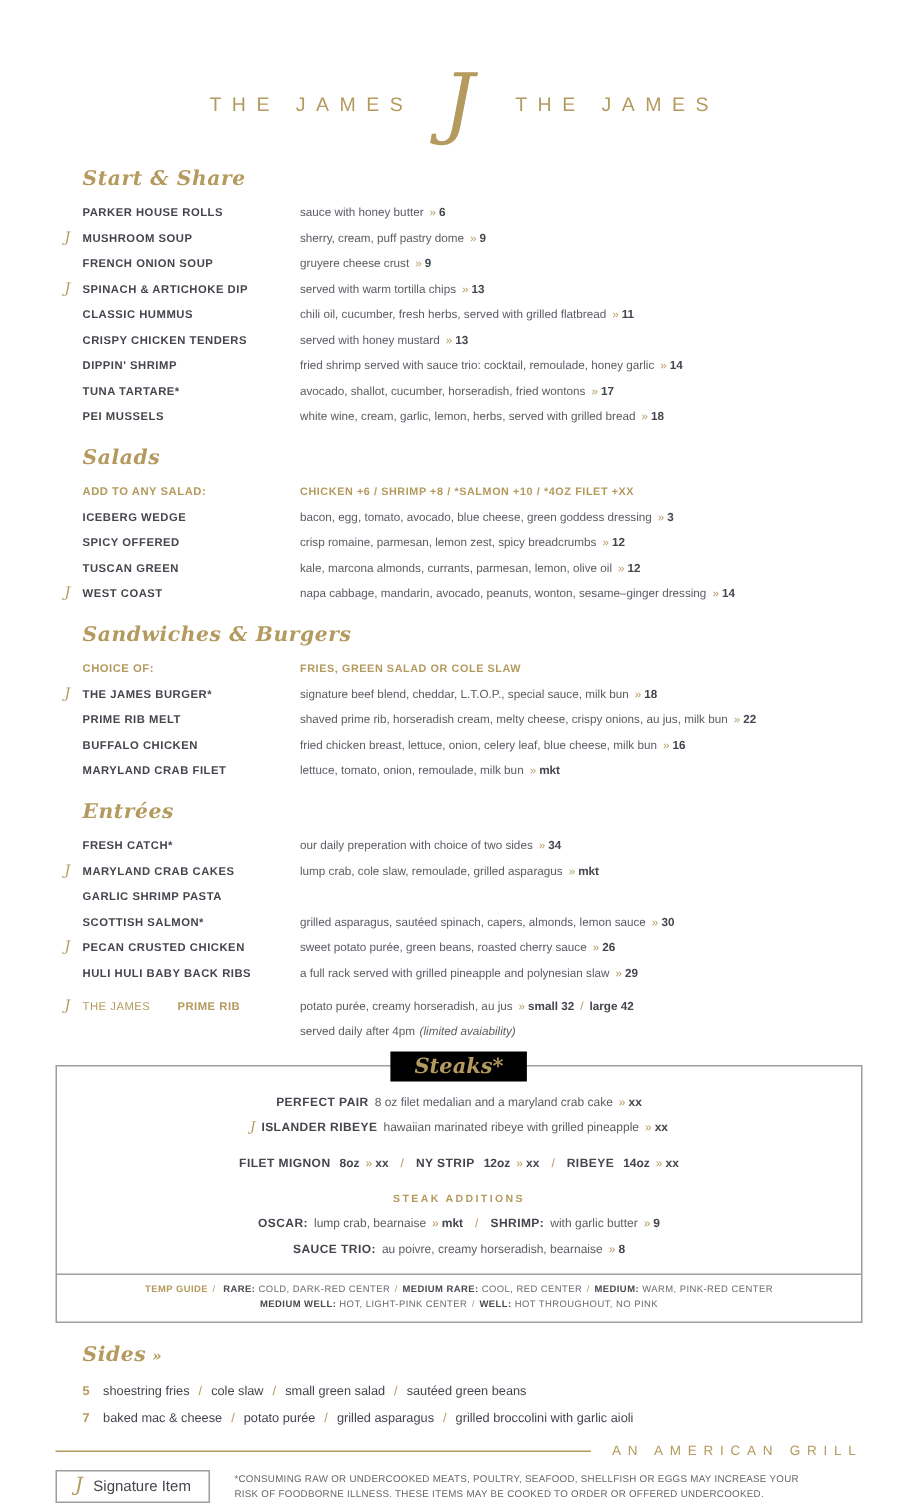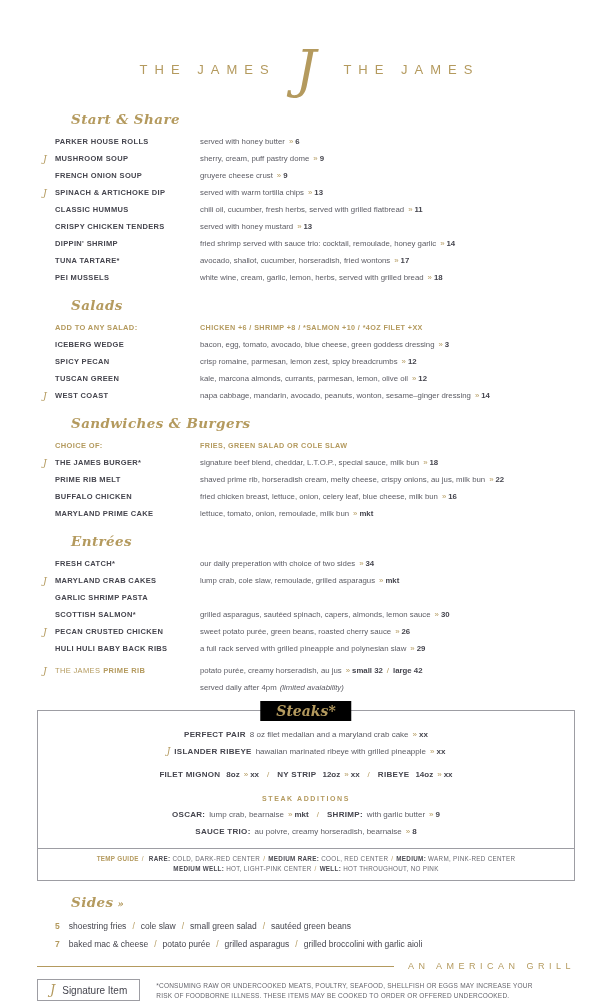--- a/index.html
+++ b/index.html
@@ -12,35 +12,35 @@
   .page { position:relative; width:612px; height:1008px; overflow:hidden; padding:38px 37px 0 37px; }
 
   
   .brand { display:flex; align-items:center; justify-content:center; gap:20px; height:62px; }
   .brand-text { font-size:13px; letter-spacing:7px; padding-left:7px; color:#b49a5e; font-weight:400; white-space:nowrap; }
   .monogram { font-family:"DejaVu Serif","Liberation Serif",serif; font-style:italic; font-size:52px; line-height:1; color:#b49a5e; }
 
   
   .menu { padding-left:18px; }
   .sec-title { font-family:"DejaVu Serif","Liberation Serif",serif; font-style:italic; font-weight:700;
-               color:#b49a5e; font-size:13.5px; line-height:18px; letter-spacing:0.4px; margin:10px 16px 5px; }
+               color:#b49a5e; font-size:13.5px; line-height:18px; letter-spacing:0.4px; margin:10px 0 5px; }
   .row { position:relative; display:flex; align-items:baseline; line-height:17px; white-space:nowrap; }
   .row .marker { position:absolute; left:-12px; top:2px; line-height:14px; color:#b49a5e;
                  font-family:"DejaVu Serif",serif; font-style:italic; font-size:9.5px; }
   .row .name { flex:none; width:145px; font-size:7.5px; font-weight:700; letter-spacing:0.35px; color:#45454e; }
   .row .rest { flex:1; font-size:7.8px; color:#5c5c64; white-space:nowrap; }
   .chev { color:#b49a5e; margin:0 2px 0 4px; }
   .price { font-weight:700; color:#45454e; }
   .sep { color:#b49a5e; margin:0 4px; }
   .note .name { color:#b49a5e; }
   .note .rest { color:#b49a5e; font-size:7.2px; font-weight:600; letter-spacing:0.4px; }
   .prime { margin-top:5px; }
   .prime .name { color:#b49a5e; }
   .prime .name .nl { font-weight:400; }
-  .prime .name .nb { font-weight:700; margin-left:3px; }
+  .prime .name .nb { font-weight:700; margin-left:18px; }
   .prime .price { font-weight:600; }
   .note-line .it { font-style:italic; margin-left:3px; }
 
   
   .steaks-box { position:relative; border:1px solid #9d9da3; margin:14px 0 0 0; text-align:center; padding:15px 12px 0; }
   .steaks-title { position:absolute; top:-10px; left:50%; transform:translateX(-50%); background:#000000; padding:0 16px;
                   font-family:"DejaVu Serif","Liberation Serif",serif; font-style:italic; font-weight:700;
                   font-size:14px; line-height:20px; color:#b49a5e; white-space:nowrap; }
   .sline { font-size:8px; line-height:17px; color:#5c5c64; }
   .sname { font-weight:700; color:#45454e; letter-spacing:0.3px; margin-right:4px; }
@@ -84,21 +84,21 @@
   </div>
 
   <div class="menu">
 
     <h2 class="sec-title">Start &amp; Share</h2>
     <div data-repeat="sections.start_share.items">
 
         <div class="row">
           <span class="marker"></span>
           <span class="name">PARKER HOUSE ROLLS</span>
-          <span class="rest"><span>served with honey butter</span><span class="chev">»</span><span class="price">6</span></span>
+          <span class="rest"><span>sauce with honey butter</span><span class="chev">»</span><span class="price">6</span></span>
         </div>
 
         <div class="row">
           <span class="marker">J</span>
           <span class="name">MUSHROOM SOUP</span>
           <span class="rest"><span>sherry, cream, puff pastry dome</span><span class="chev">»</span><span class="price">9</span></span>
         </div>
 
         <div class="row">
           <span class="marker"></span>
@@ -151,21 +151,21 @@
     <div data-repeat="sections.salads.items">
 
         <div class="row">
           <span class="marker"></span>
           <span class="name">ICEBERG WEDGE</span>
           <span class="rest"><span>bacon, egg, tomato, avocado, blue cheese, green goddess dressing</span><span class="chev">»</span><span class="price">3</span></span>
         </div>
 
         <div class="row">
           <span class="marker"></span>
-          <span class="name">SPICY PECAN</span>
+          <span class="name">SPICY OFFERED</span>
           <span class="rest"><span>crisp romaine, parmesan, lemon zest, spicy breadcrumbs</span><span class="chev">»</span><span class="price">12</span></span>
         </div>
 
         <div class="row">
           <span class="marker"></span>
           <span class="name">TUSCAN GREEN</span>
           <span class="rest"><span>kale, marcona almonds, currants, parmesan, lemon, olive oil</span><span class="chev">»</span><span class="price">12</span></span>
         </div>
 
         <div class="row">
@@ -195,21 +195,21 @@
         </div>
 
         <div class="row">
           <span class="marker"></span>
           <span class="name">BUFFALO CHICKEN</span>
           <span class="rest"><span>fried chicken breast, lettuce, onion, celery leaf, blue cheese, milk bun</span><span class="chev">»</span><span class="price">16</span></span>
         </div>
 
         <div class="row">
           <span class="marker"></span>
-          <span class="name">MARYLAND PRIME CAKE</span>
+          <span class="name">MARYLAND CRAB FILET</span>
           <span class="rest"><span>lettuce, tomato, onion, remoulade, milk bun</span><span class="chev">»</span><span class="price">mkt</span></span>
         </div>
       </div>
 
     <h2 class="sec-title">Entrées</h2>
     <div data-repeat="sections.entrees.items">
 
         <div class="row">
           <span class="marker"></span>
           <span class="name">FRESH CATCH*</span>

